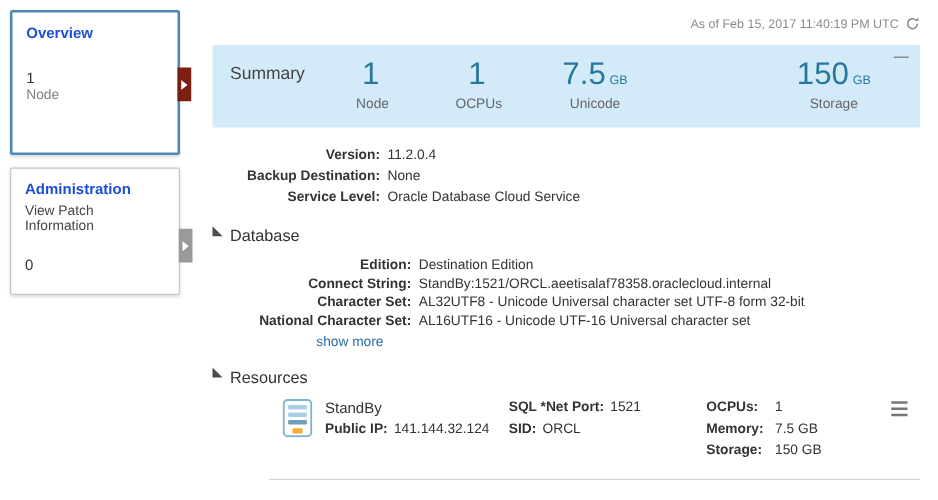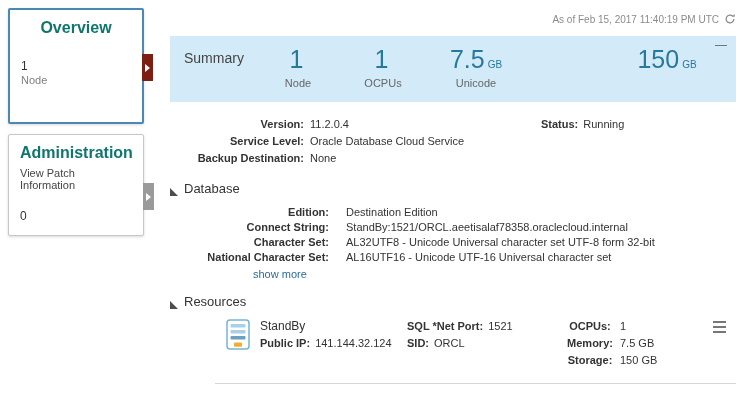--- a/index.html
+++ b/index.html
@@ -8,21 +8,21 @@
     font-family:"Liberation Sans", sans-serif;
     font-size:11px; color:#333; background:#fff; position:relative; overflow:hidden;
   }
   b { font-weight:bold; }
 
   
   .card { position:absolute; left:8px; background:#fff; border-radius:2px;
           box-shadow:0 1px 3px rgba(0,0,0,.15); padding:9px 11px; }
   .card-overview { top:8px; width:136px; height:116px; border:2px solid #4b88b4; }
   .card-admin    { top:134px; width:136px; height:102px; border:1px solid #c7c7c7; }
-  .card-title { font-size:16px; font-weight:bold; color:#0f766e;text-align:center; }
+  .card-title { font-size:12px; font-weight:bold; color:#1d4ed8; }
   .card-link  { margin-top:5px; color:#444; cursor:pointer; }
   .count      { margin-top:22px; color:#333; font-size:12px; }
   .count-sm   { margin-top:18px; color:#333; font-size:12px; }
   .count-label{ color:#808080; margin-top:1px; }
   .tab { position:absolute; right:-11px; width:11px; height:27px; display:flex;
          align-items:center; justify-content:center; cursor:pointer; }
   .tab-red  { top:44px; background:#7c1e12; }
   .tab-gray { top:48px; background:#9a9a9a; }
   .tab .tri { width:0; height:0; border-top:4px solid transparent;
               border-bottom:4px solid transparent; border-left:5px solid #fff; }
@@ -45,39 +45,39 @@
   .metric-value { font-size:25px; color:#27789c; line-height:26px; }
   .metric-unit  { font-size:10px; color:#27789c; margin-left:3px; }
   .metric-label { font-size:11px; color:#666; margin-top:5px; }
   .collapse-dash { position:absolute; top:2px; right:9px; color:#666; font-size:12px; cursor:pointer; }
 
   .kv-block { margin-top:14px; position:relative; }
   .kv-row { display:flex; line-height:17px; }
   .kv-label { font-weight:bold; text-align:right; padding-right:6px; }
   .w140 .kv-label { width:140px; }
   .w165 .kv-label { width:165px; }
-  .w165 .kv-row { line-height:15px;gap:11px; }
+  .w165 .kv-row { line-height:15px; }
   .status-row { position:absolute; left:371px; top:0; line-height:17px; }
   .status-row b { margin-right:5px; }
 
   .section { margin-top:14px; }
-  .section-header { display:flex; align-items:flex-end; gap:6px; font-size:13px;
+  .section-header { display:flex; align-items:flex-start; gap:6px; font-size:13px;
                     color:#333; cursor:pointer; margin-bottom:9px; }
   .disclosure { width:0; height:0; border-bottom:8px solid #4d4d4d; border-right:8px solid transparent; }
   .show-more { color:#2a6c9f; margin-left:83px; margin-top:3px; cursor:pointer; width:60px; }
 
   .resource-row { display:flex; padding-left:56px; margin-top:3px; align-items:flex-start; }
   .res-icon { margin-right:10px; margin-top:1px; }
   .res-col1 { width:147px; }
   .res-col2 { width:158px; }
   .res-col3 { width:130px; }
   .res-line { line-height:17px; }
   .res-name { font-weight:normal; font-size:12px; line-height:17px; }
   .res-line b { margin-right:5px; }
-  .lbl48 { display:inline-block; width:50px; text-align:center; margin-right:5px; font-weight:bold; }
+  .lbl48 { display:inline-block; width:50px; text-align:left; margin-right:5px; font-weight:bold; }
   .menu-icon { margin-left:auto; margin-right:10px; cursor:pointer; padding-top:3px; }
   .menu-icon i { display:block; width:13px; height:2px; background:#777; margin-bottom:3px; }
 
   .bottom-divider { border-top:1px solid #d6d6d6; margin:14px 0 0 45px; }
 </style>
 </head>
 <body>
 
 <div class="card card-overview">
   <div class="card-title">Overview</div>
@@ -119,40 +119,38 @@
       <div class="metric m2">
         <div><span class="metric-value">1</span><span class="metric-unit"></span></div>
         <div class="metric-label">OCPUs</div>
       </div>
       <div class="metric m3">
         <div><span class="metric-value">7.5</span><span class="metric-unit">GB</span></div>
         <div class="metric-label">Unicode</div>
       </div>
       <div class="metric m4">
         <div><span class="metric-value">150</span><span class="metric-unit">GB</span></div>
+        <div class="metric-label">Storage</div>
       </div>
     </div>
     <div class="collapse-dash">—</div>
   </div>
 
   <div class="kv-block w140">
     <div class="kv-row">
       <span class="kv-label">Version:</span>
       <span>11.2.0.4</span>
     </div>
     <div class="kv-row">
+      <span class="kv-label">Backup Destination:</span>
+      <span>None</span>
+    </div>
+    <div class="kv-row">
       <span class="kv-label">Service Level:</span>
       <span>Oracle Database Cloud Service</span>
-    </div>
-    <div class="kv-row">
-      <span class="kv-label">Backup Destination:</span>
-      <span>None</span>
-    </div>
-    <div class="status-row">
-      <b>Status:</b><span>Running</span>
     </div>
   </div>
 
   <div class="section">
     <div class="section-header">
       <span class="disclosure"></span>
       <span>Database</span>
     </div>
     <div class="kv-block w165" style="margin-top:0">
       <div class="kv-row">

